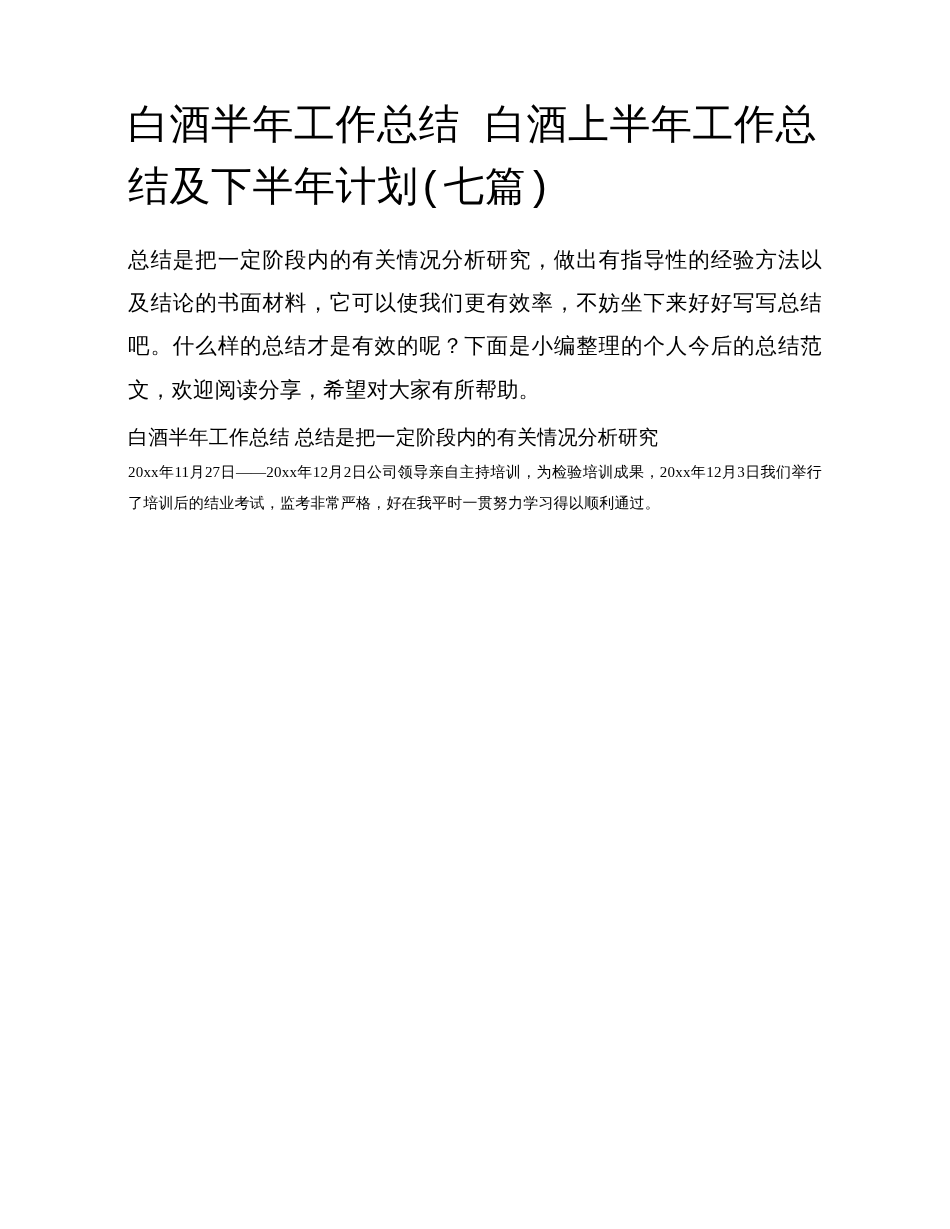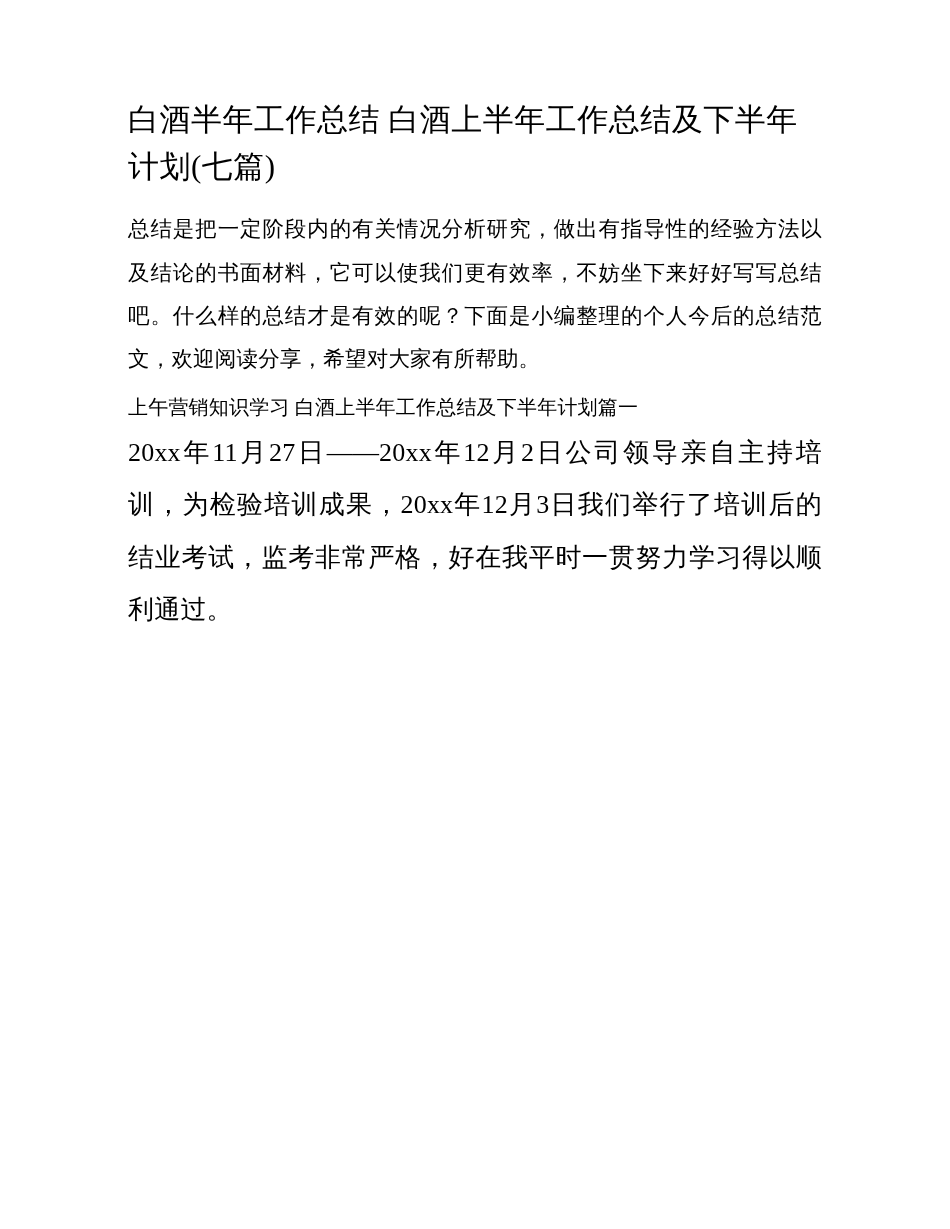--- a/index.html
+++ b/index.html
@@ -15,22 +15,22 @@
     overflow: hidden;
   }
   .page {
     width: 950px;
     height: 1229px;
     box-sizing: border-box;
     padding: 96px 128px 0 128px;
     position: relative;
   }
   .doc-title {
-    font-family: Liberation Serif, serif;
-    font-size: 31px;
+    font-family: Liberation Mono, monospace;
+    font-size: 41px;
     font-weight: 400;
     line-height: 1.52;
     letter-spacing: 0.5px;
     margin: 0 0 18px 0;
     text-align: left;
     word-break: break-all;
   }
   .para {
     font-size: 21.5px;
     line-height: 2.02;
@@ -44,30 +44,30 @@
     margin-top: 0;
   }
   .para-lead {
     margin-bottom: 6px;
   }
   .para-sub {
     font-size: 20px;
     line-height: 1.95;
   }
   .para-body {
-    font-size: 26px;
+    font-size: 15px;
   }
 </style>
 </head>
 <body>
 
 <div class="page">
 
   <h1 class="doc-title">白酒半年工作总结 白酒上半年工作总结及下半年计划(七篇)</h1>
 
   <p class="para para-lead">总结是把一定阶段内的有关情况分析研究，做出有指导性的经验方法以及结论的书面材料，它可以使我们更有效率，不妨坐下来好好写写总结吧。什么样的总结才是有效的呢？下面是小编整理的个人今后的总结范文，欢迎阅读分享，希望对大家有所帮助。</p>
 
-  <p class="para para-sub">上午营销知识学习 白酒上半年工作总结及下半年计划篇一</p>
+  <p class="para para-sub">白酒半年工作总结 总结是把一定阶段内的有关情况分析研究</p>
 
   <p class="para para-body">20xx年11月27日——20xx年12月2日公司领导亲自主持培训，为检验培训成果，20xx年12月3日我们举行了培训后的结业考试，监考非常严格，好在我平时一贯努力学习得以顺利通过。</p>
 
 
 </div>
 
 </body></html>

